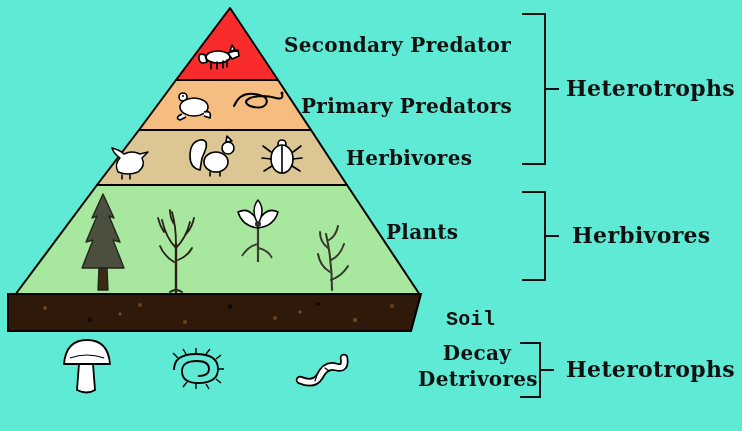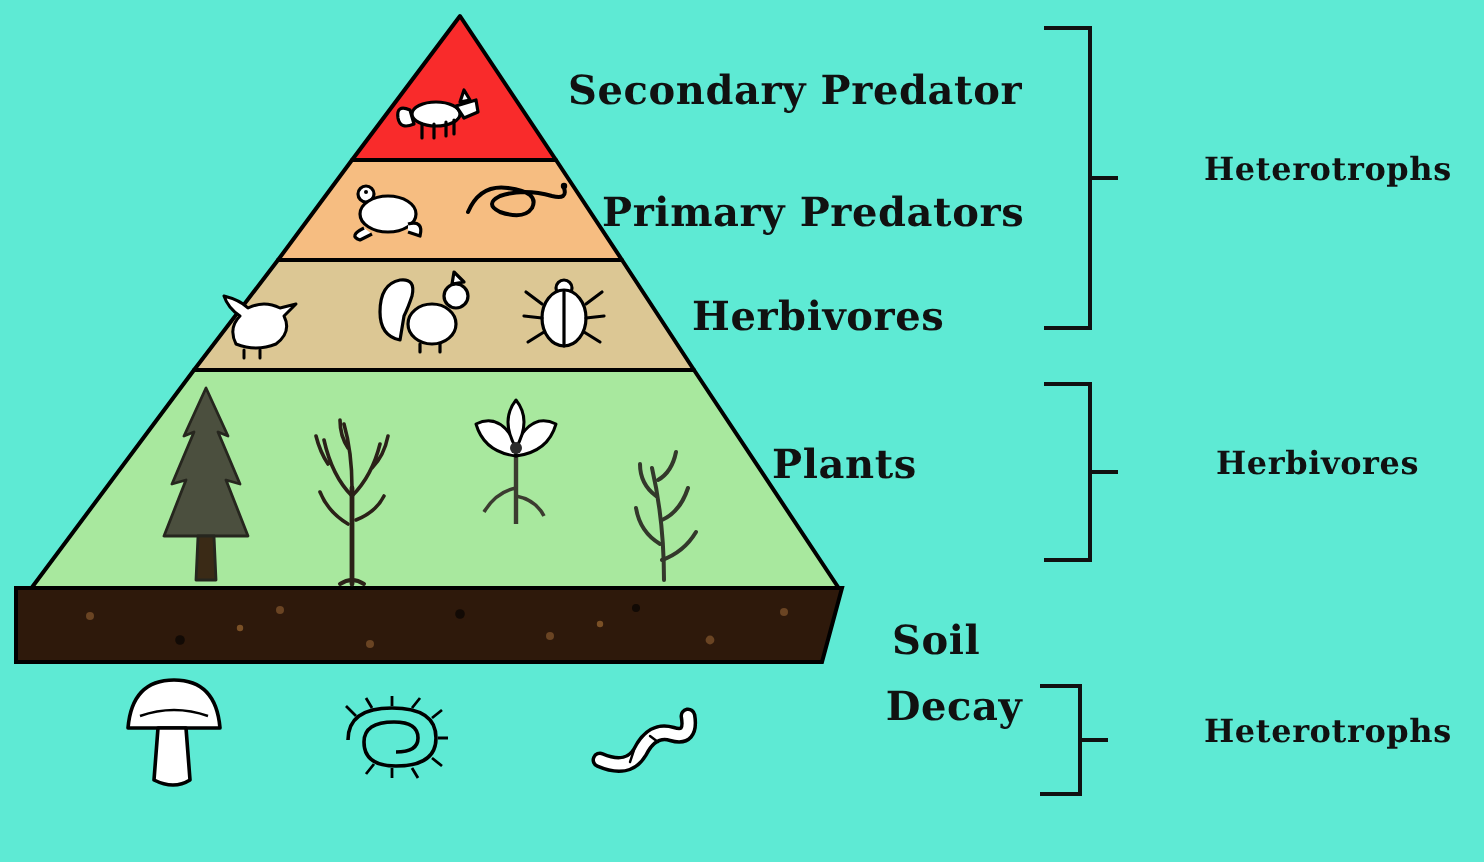--- a/index.html
+++ b/index.html
@@ -6,21 +6,21 @@
   .canvas {
     position:relative; width:742px; height:431px; background:#5eead4;
     overflow:hidden; font-family:"DejaVu Serif", serif;
   }
   .art { position:absolute; left:0; top:0; }
   .lbl {
     position:absolute; font-family:"DejaVu Serif", serif; font-weight:700;
     color:#111; white-space:nowrap; letter-spacing:0.3px;
   }
   .lvl-lbl { font-size:20px; }
-  .grp-lbl { font-size:16px;margin-left:36px; }
+  .grp-lbl { font-size:22px; }
   .decay-wrap { text-align:center; line-height:1.32; font-size:20px; }
   .bracket {
     position:absolute; border:2.5px solid #111; border-left:none;
   }
   .bracket .tick {
     position:absolute; top:50%; right:-15px; width:15px; height:0;
     border-top:2.5px solid #111; margin-top:-1.25px;
   }
 </style>
 </head>
@@ -124,24 +124,25 @@
       <path d="M2 30 Q16 36 22 26 Q28 14 38 17 Q48 20 46 8" stroke="#000" stroke-width="8.5"></path>
       <path d="M2 30 Q16 36 22 26 Q28 14 38 17 Q48 20 46 8" stroke="#fff" stroke-width="5"></path>
       <path d="M17 31 L19 25 M27 18 L31 21" stroke="#000" stroke-width="1.2"></path>
     </g>
   </svg>
 
   <div class="lbl lvl-lbl" style="left:284px; top:33px;">Secondary Predator</div>
   <div class="lbl lvl-lbl" style="left:301px; top:94px;">Primary Predators</div>
   <div class="lbl lvl-lbl" style="left:346px; top:146px;">Herbivores</div>
   <div class="lbl lvl-lbl" style="left:386px; top:220px;">Plants</div>
-  <div class="lbl lvl-lbl" style="left:446px; top:308px;">Soil</div>
+  <div class="lbl lvl-lbl" style="left:446px; top:308px;font-family:Liberation Mono, monospace;">Soil</div>
 
   <div class="lbl decay-wrap" style="left:418px; top:340px; width:118px;">
     <div>Decay</div>
+    <div>Detrivores</div>
   </div>
 
   <div class="bracket" style="left:522px; top:13px; width:22px; height:148px;">
     <div class="tick"></div>
   </div>
   <div class="bracket" style="left:522px; top:191px; width:22px; height:86px;">
     <div class="tick"></div>
   </div>
   <div class="bracket" style="left:520px; top:342px; width:19px; height:52px;">
     <div class="tick"></div>

